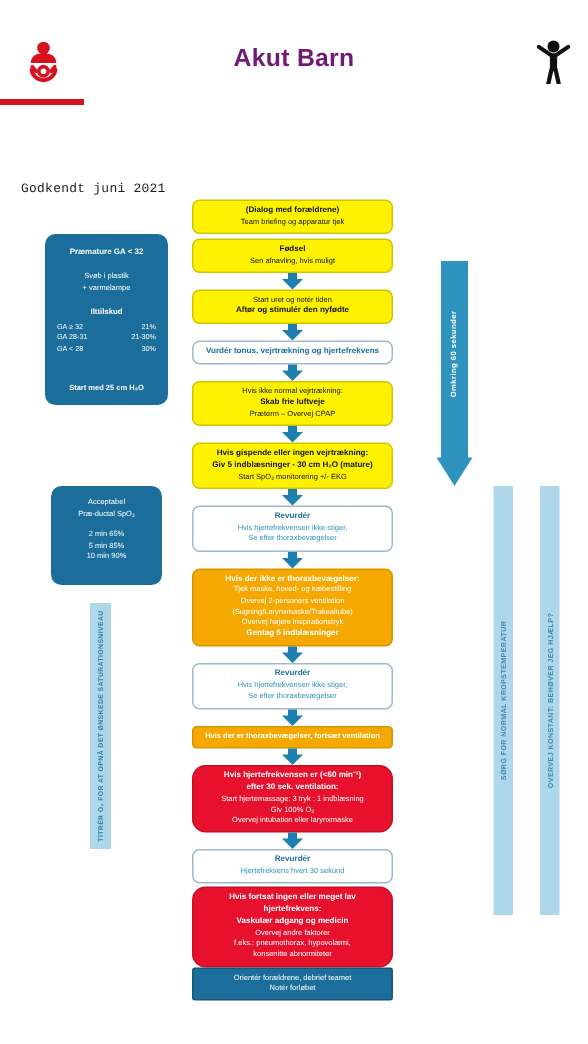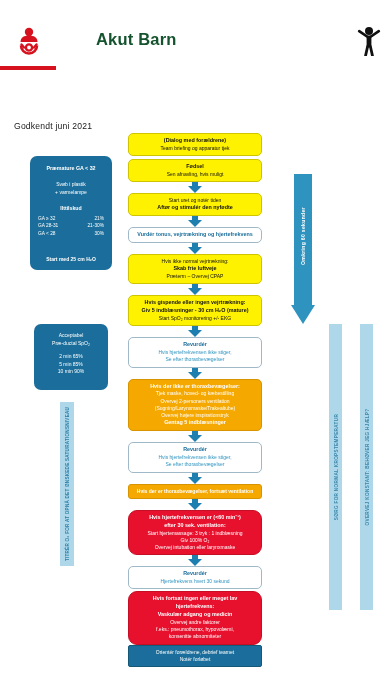--- a/index.html
+++ b/index.html
@@ -8,34 +8,34 @@
     background: #ffffff;
     font-family: "Liberation Sans", sans-serif;
     overflow: hidden;
   }
   #page { position: relative; width: 392px; height: 696px; background: #fff; }
 
   
   .header { position: absolute; left: 0; top: 0; width: 392px; height: 78px; }
   .header-title {
     position: absolute; left: 96px; top: 30px; width: 200px;
-    font-size: 16.5px; font-weight: bold; color: #14532d;
+    text-align: center; font-size: 16.5px; font-weight: bold; color: #701a75;
     letter-spacing: .2px;
   }
   .baby-icon { position: absolute; left: 14px; top: 26px; width: 30px; height: 30px; }
   .child-icon { position: absolute; left: 356px; top: 26px; width: 26px; height: 30px; }
   .red-rule {
     position: absolute; left: 0; top: 66px; width: 56px; height: 4px;
     background: #d7121f;
   }
 
   
   .approved {
     position: absolute; left: 14px; top: 121px;
-    font-family: Liberation Sans, sans-serif;
+    font-family: Liberation Mono, monospace;
     font-size: 8.6px; color: #1a1a1a; letter-spacing: .2px;
   }
 
   
   .logo { position: absolute; left: 283px; top: 110px; width: 104px; height: 24px; }
   .logo-main {
     position: absolute; left: 0; top: 2px; font-size: 7.6px; color: #3b3b3b;
     font-family: "Liberation Serif", serif; letter-spacing: .1px; white-space: nowrap;
   }
   .logo-sub {

